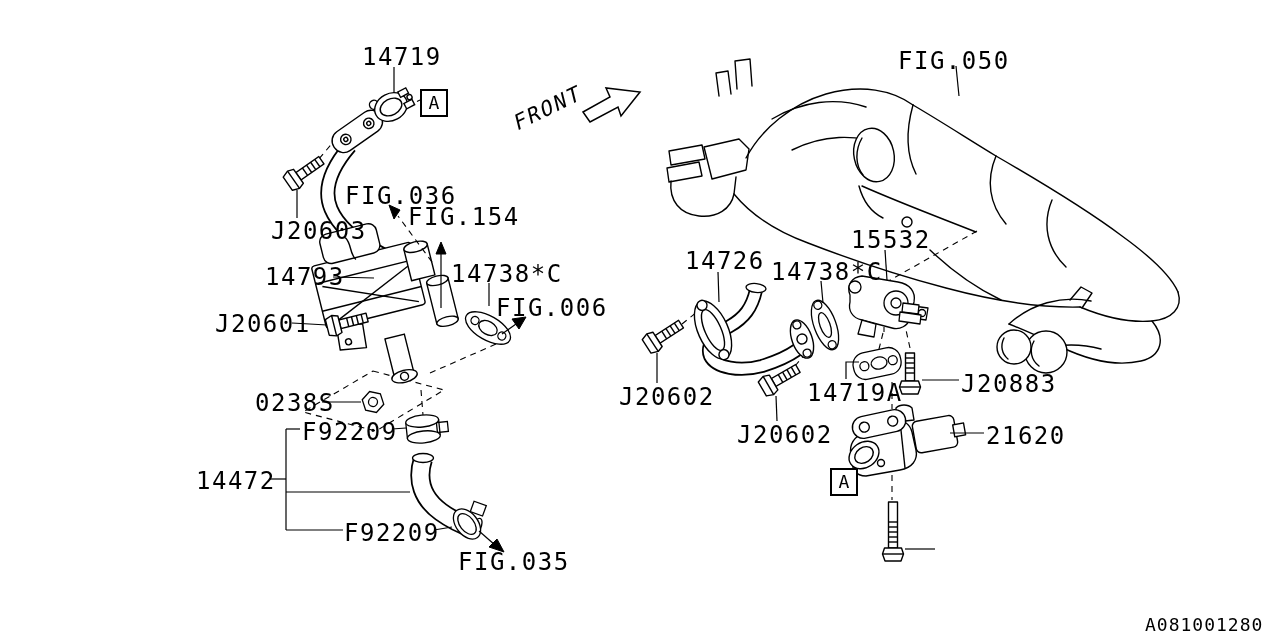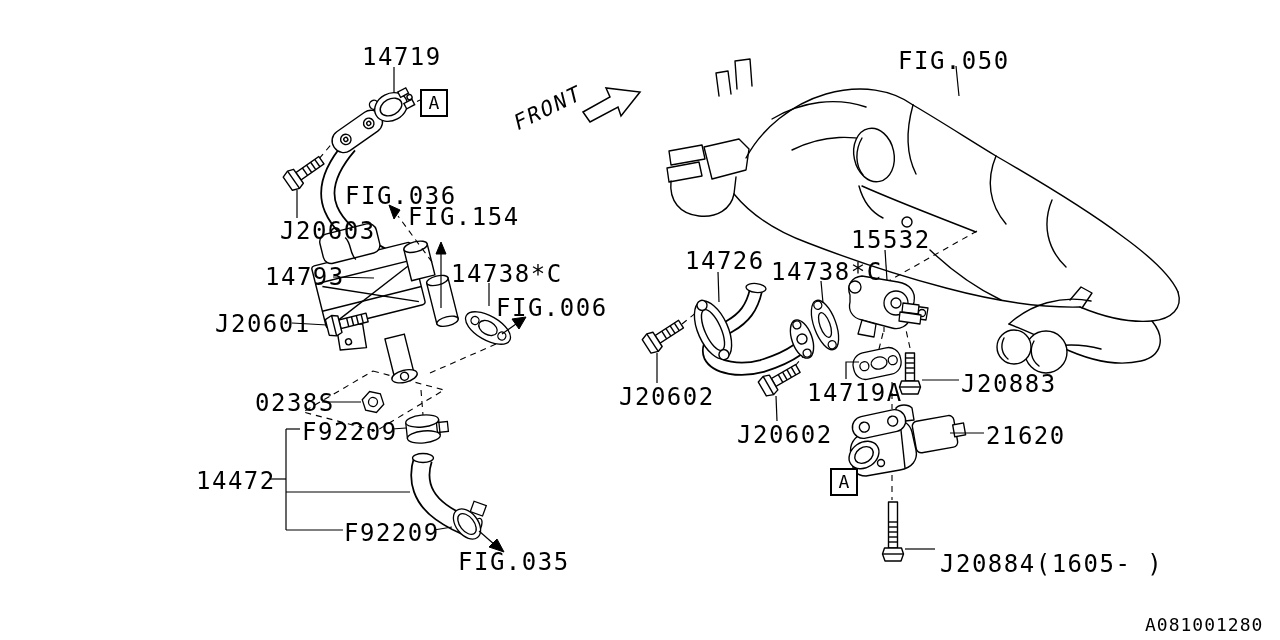--- a/index.html
+++ b/index.html
@@ -270,42 +270,41 @@
     <polygon points="441,242 436,254 446,254"></polygon>
     <path d="M 502,334 L 516,324" fill="none" stroke-width="1.2"></path>
     <polygon points="526,317 512,319 519,329"></polygon>
     <path d="M 479,531 L 495,545" fill="none" stroke-width="1.2"></path>
     <polygon points="504,552 489,547 497,539"></polygon>
     <path d="M 583,112 L 610,97 L 606,88 L 640,92 L 621,116 L 618,107 L 590,122 Z" fill="#fff" stroke-width="1.5"></path>
   </g>
 </svg>
 
   <div class="lbl" style="left:362px;top:45px">14719</div>
-  <div class="lbl" style="left:280px;top:219px">J20603</div>
+  <div class="lbl" style="left:271px;top:219px">J20603</div>
   <div class="lbl" style="left:345px;top:184px">FIG.036</div>
   <div class="lbl" style="left:408px;top:205px">FIG.154</div>
   <div class="lbl" style="left:265px;top:265px">14793</div>
   <div class="lbl" style="left:451px;top:262px">14738*C</div>
   <div class="lbl" style="left:496px;top:296px">FIG.006</div>
   <div class="lbl" style="left:215px;top:312px">J20601</div>
   <div class="lbl" style="left:255px;top:391px">0238S</div>
   <div class="lbl" style="left:302px;top:420px">F92209</div>
   <div class="lbl" style="left:196px;top:469px">14472</div>
   <div class="lbl" style="left:344px;top:521px">F92209</div>
   <div class="lbl" style="left:458px;top:550px">FIG.035</div>
   <div class="lbl" style="left:898px;top:49px">FIG.050</div>
   <div class="lbl" style="left:685px;top:249px">14726</div>
   <div class="lbl" style="left:771px;top:260px">14738*C</div>
   <div class="lbl" style="left:851px;top:228px">15532</div>
   <div class="lbl" style="left:619px;top:385px">J20602</div>
   <div class="lbl" style="left:737px;top:423px">J20602</div>
   <div class="lbl" style="left:807px;top:381px">14719A</div>
   <div class="lbl" style="left:961px;top:372px">J20883</div>
   <div class="lbl" style="left:986px;top:424px">21620</div>
-  <div class="lbl" style="left:940px;top:552px">J20884(1605- )</div>
   <div class="lbl code" style="left:1145px;top:616px">A081001280</div>
 
   <div class="front" style="left:518px;top:112px">FRONT</div>
 
   <div class="marker" style="left:420px;top:89px">
     <span>A</span>
   </div>
   <div class="marker" style="left:830px;top:468px">
     <span>A</span>
   </div>

